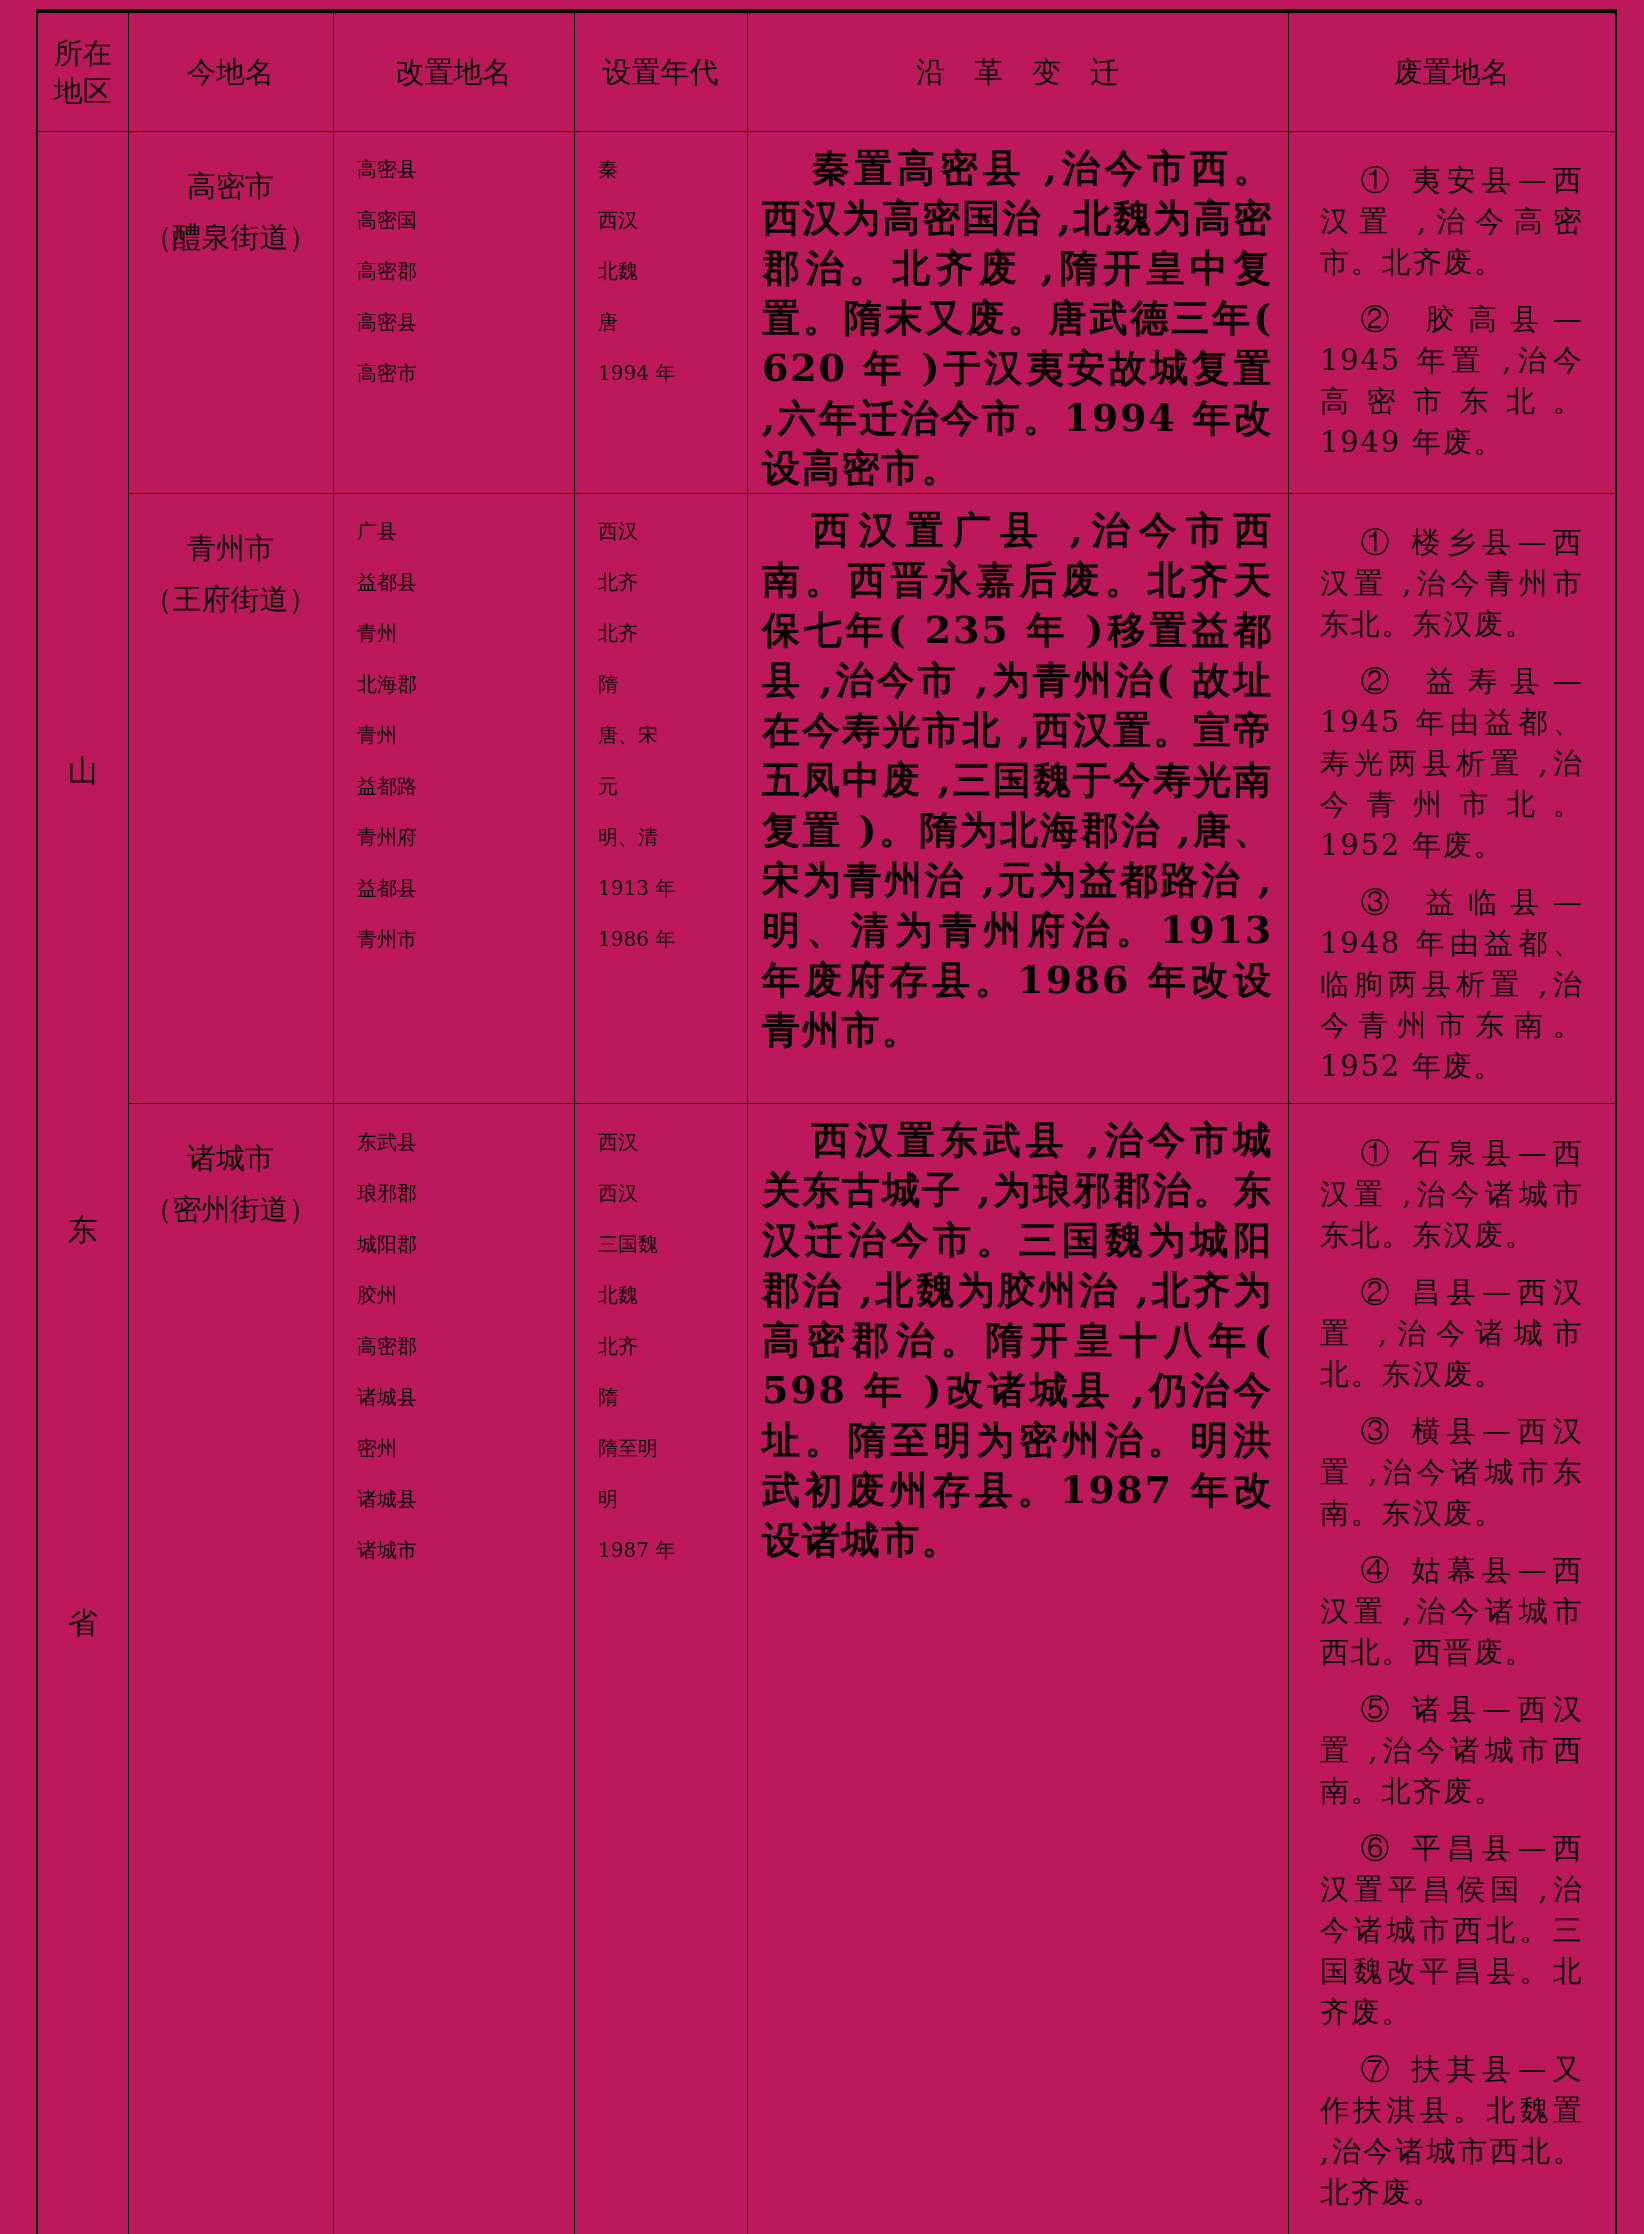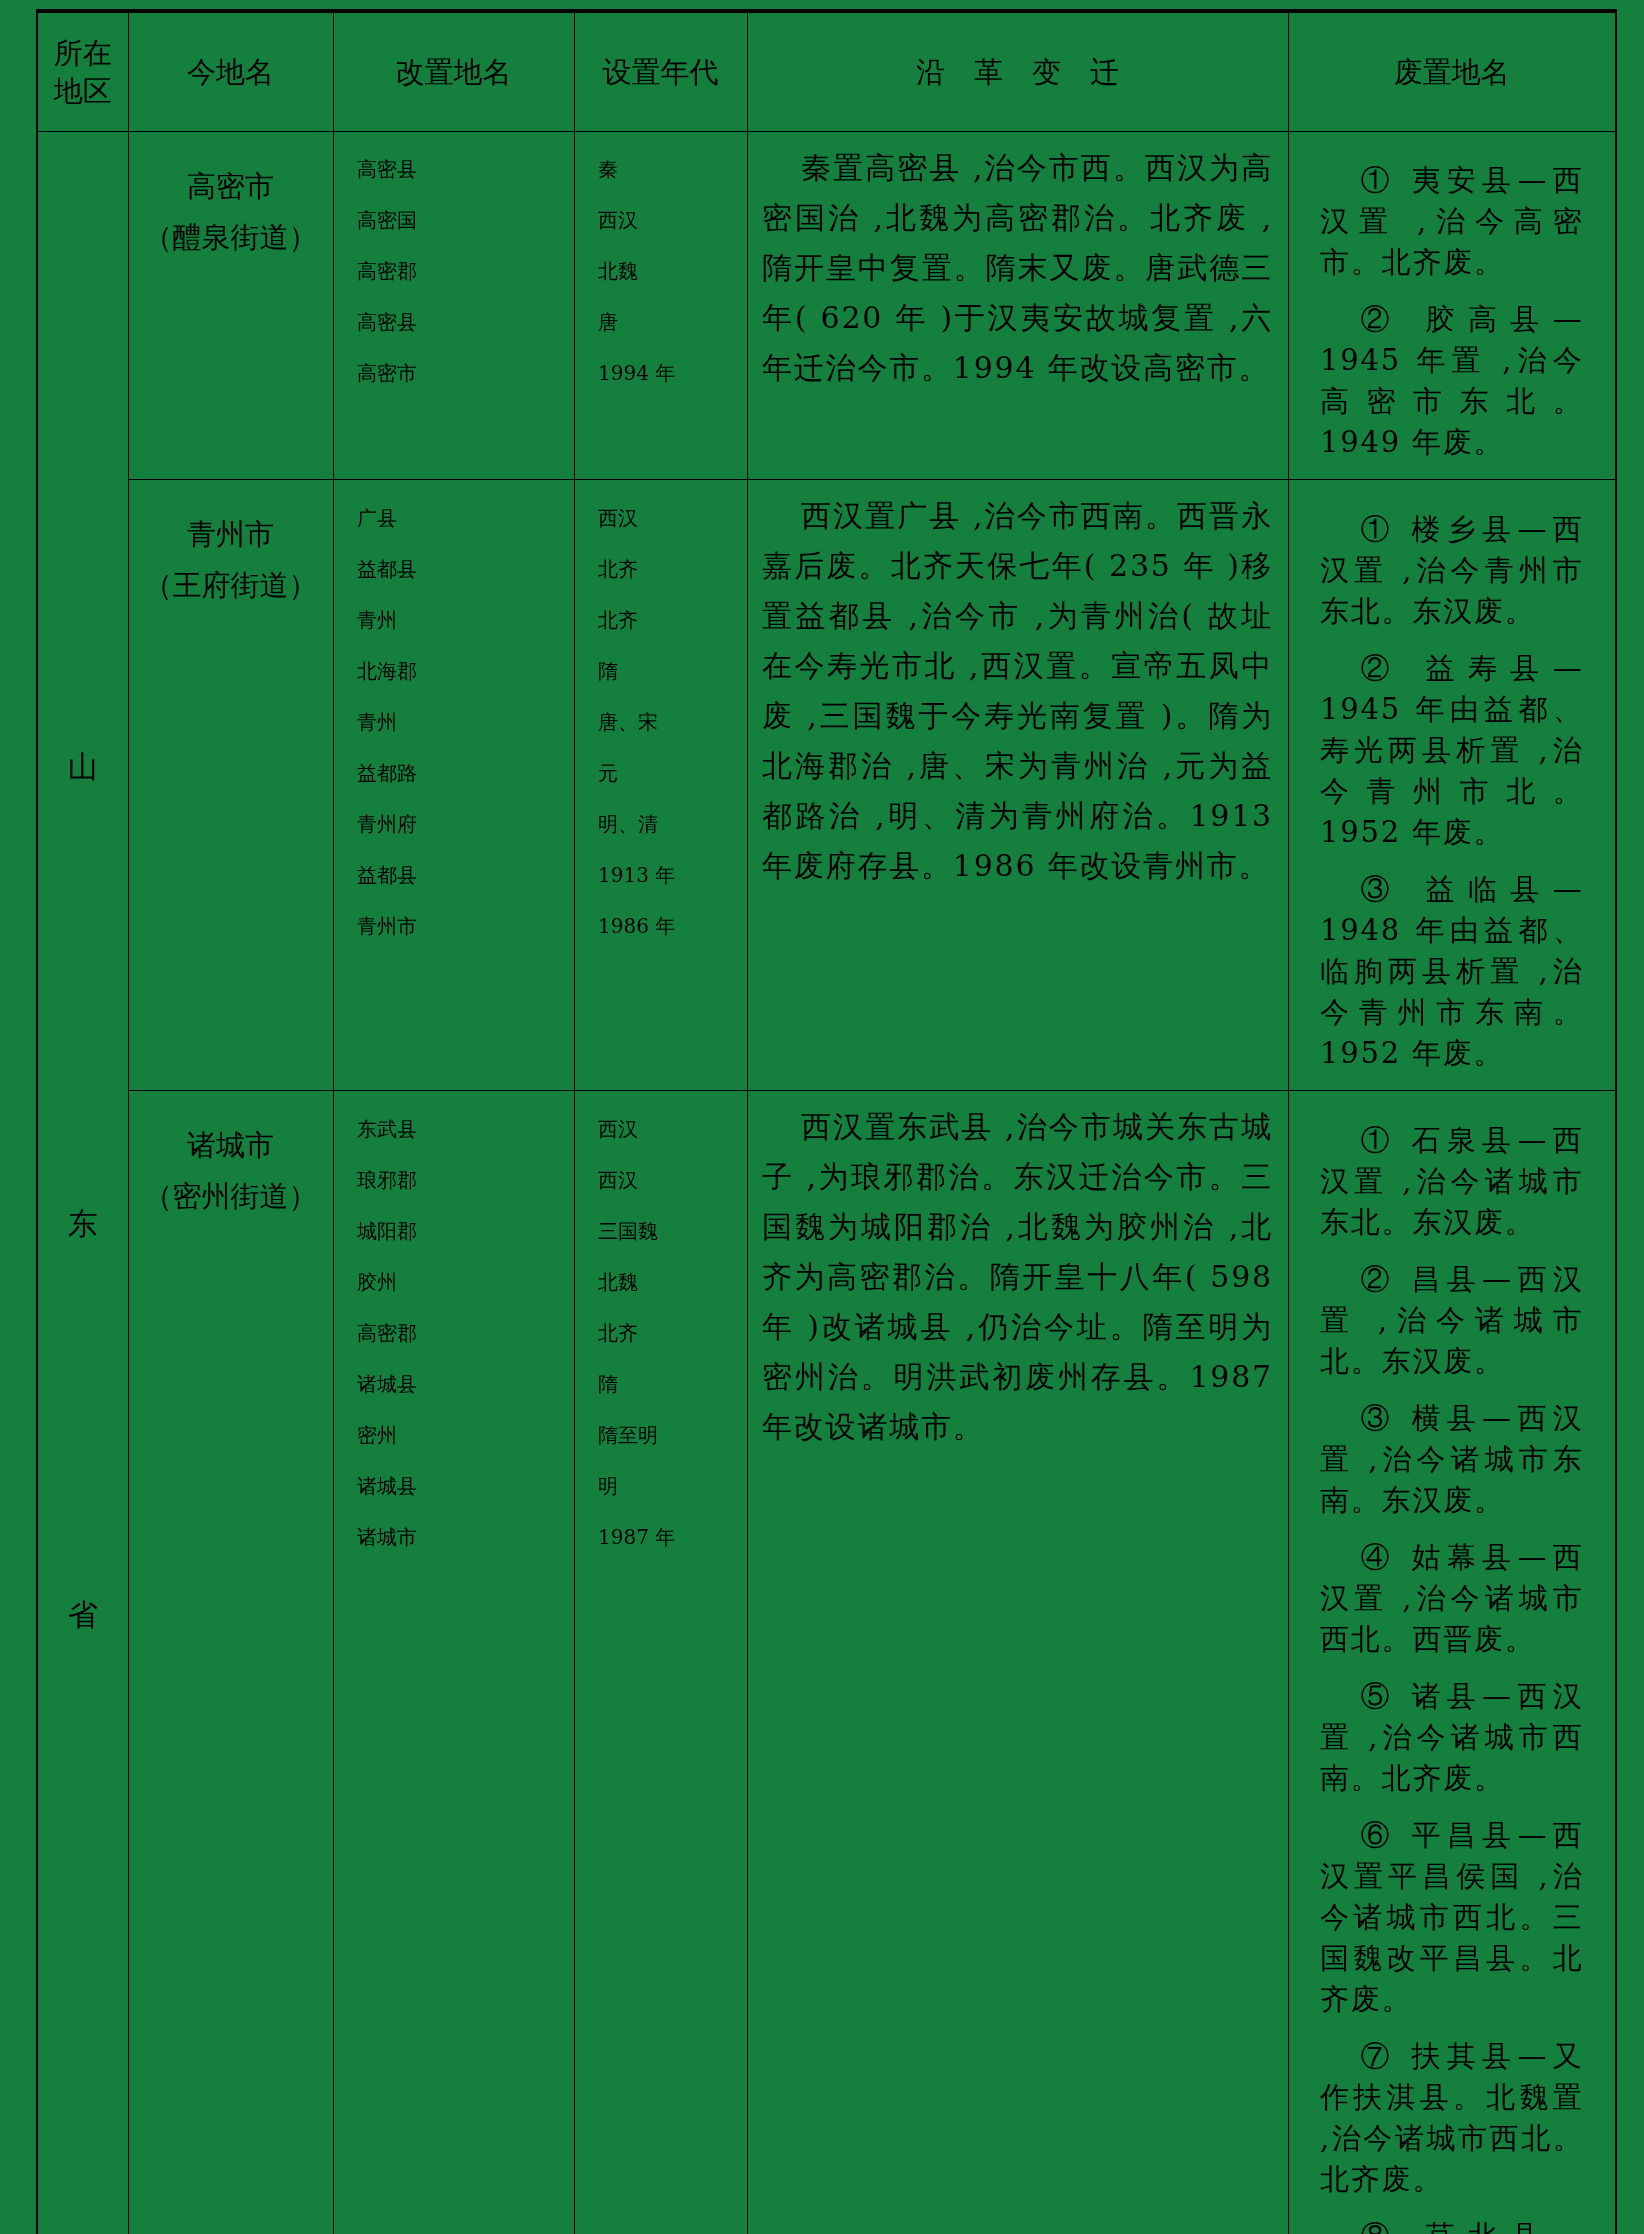--- a/index.html
+++ b/index.html
@@ -1,19 +1,19 @@
 <!DOCTYPE html>
 <html lang="zh" style="font-size:14.5px"><head>
 <meta charset="utf-8">
 <style>
   html,body { margin:0; padding:0; background:#ffffff; }
   .page {
     position:relative;
     width:1645px; height:2235px;
-    background:#15803d;
+    background:#be185d;
     color:#000;
     font-family:"DejaVu Serif","Liberation Serif",serif;
     overflow:hidden;
   }
   table.geo {
     position:absolute; left:36px; top:9px;
     width:1578px;
     border-collapse:collapse;
     table-layout:fixed;
     border:2.7px solid #000;
@@ -42,21 +42,21 @@
   }
   .rc-0 { top:27.3%; }
   .rc-1 { top:47.4%; }
   .rc-2 { top:64.6%; }
   
   td.today { text-align:center; padding-top:29px; font-size:29px; line-height:51px; }
   
   td.list { padding:12.7px 3.6px 0 23.6px; font-size:20px; line-height:51px; }
   td.list div { white-space:nowrap; }
   
-  td.prose { padding:11px 14.5px 0 14.5px; font-size:30px; line-height:50px; }
+  td.prose { padding:11px 14.5px 0 14.5px; font-size:38px; line-height:50px;font-weight:bold; }
   td.prose p {
     margin:0; text-indent:1.3em;
     text-align:justify; letter-spacing:1.8px;
   }
   
   td.abol { padding:12.7px 15.5px 0 15.5px; font-size:29px; line-height:41px; }
   td.abol p {
     margin:16px; text-indent:1.4em;
     text-align:justify; letter-spacing:1.8px;
   }

